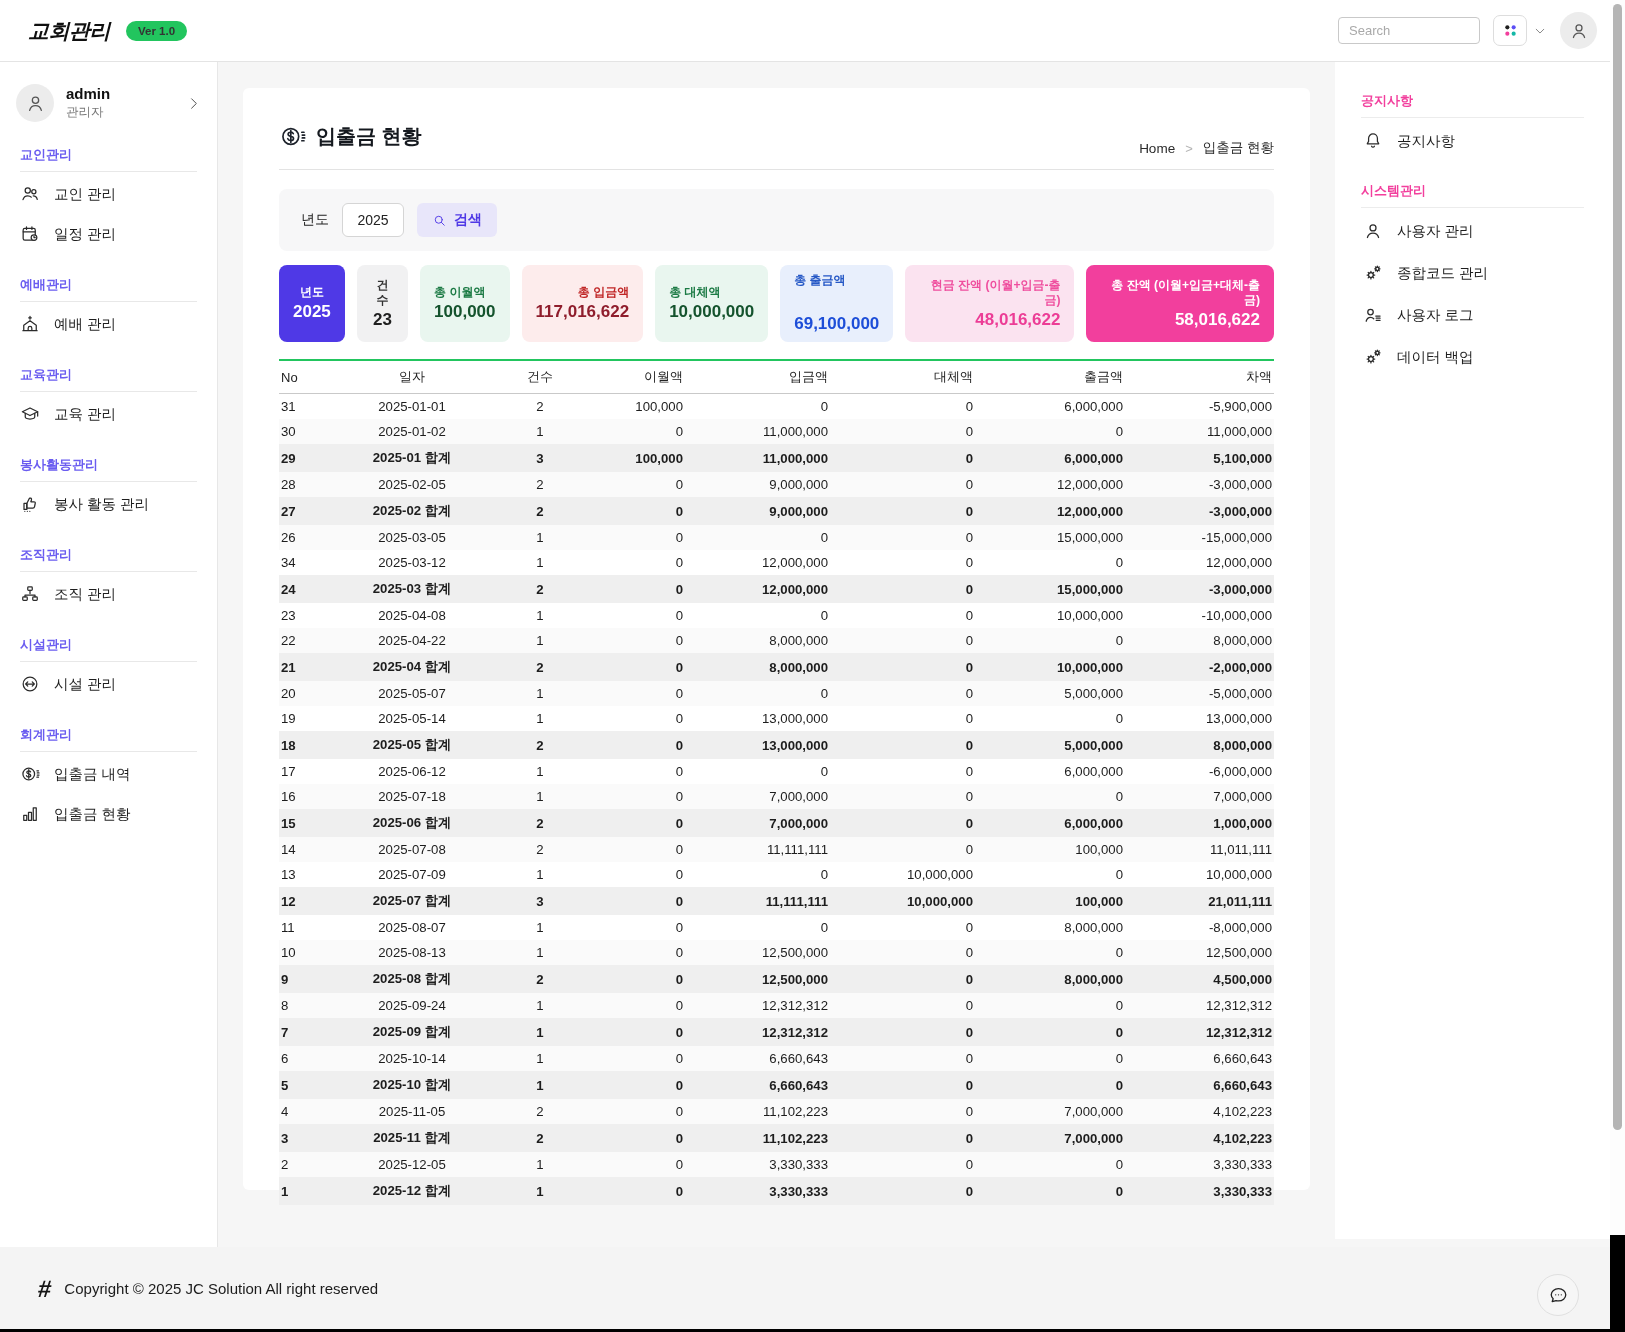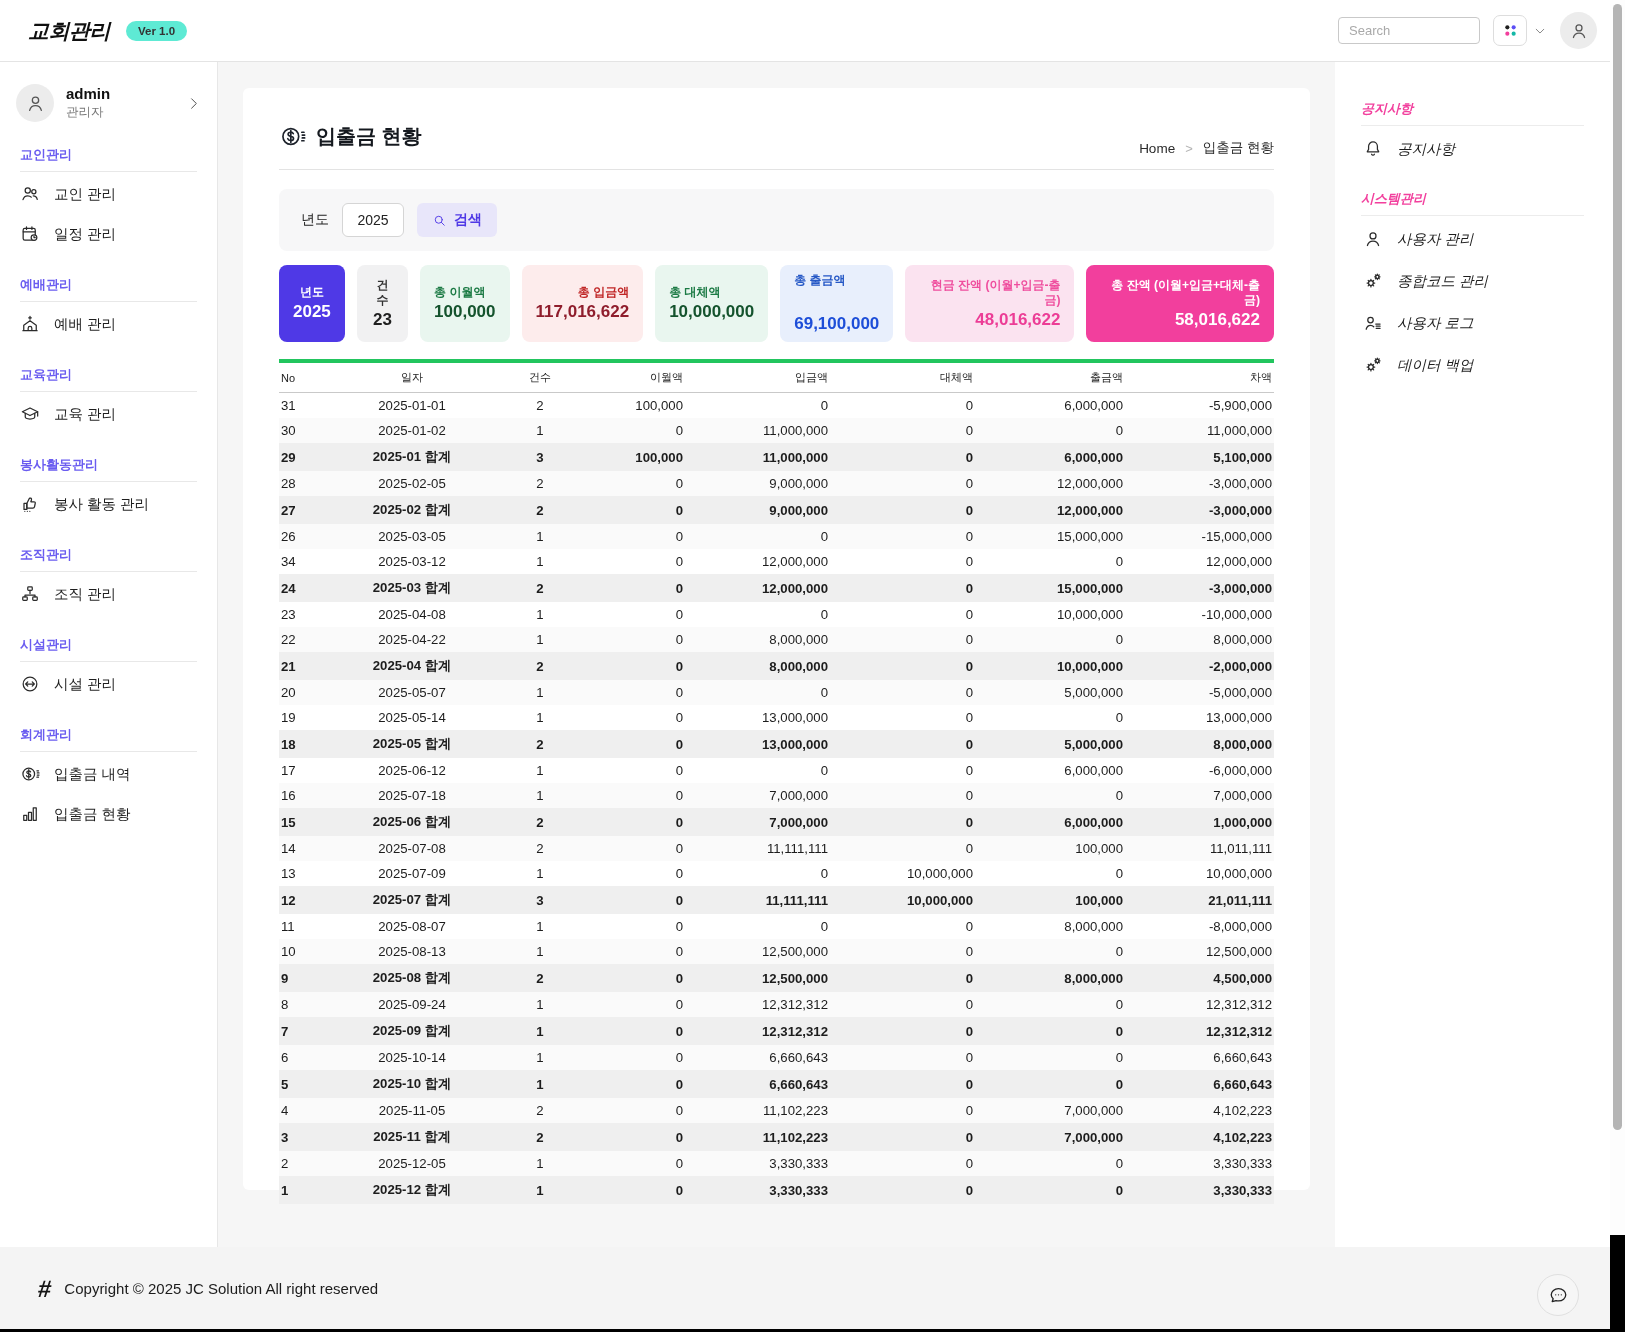--- a/index.html
+++ b/index.html
@@ -6,21 +6,21 @@
   html,body{background:#d8d8d8;}
   .stage{position:relative;width:1625px;height:1332px;background:#f6f6f6;overflow:hidden;
          font-family:"Liberation Sans","DejaVu Sans",sans-serif;color:#1f1f1f;}
   .i{display:inline-flex;}
   .i svg{width:100%;height:100%;display:block;}
 
   
   .topbar{position:absolute;left:0;top:0;width:1625px;height:62px;background:#fff;
           border-bottom:1px solid #e4e4e4;display:flex;align-items:center;padding:0 28px;z-index:5;}
   .logo{font-size:21px;font-weight:800;letter-spacing:-0.5px;color:#101010;font-style:italic;}
-  .ver{margin-left:16px;background:#5eead4;border-radius:12px;padding:4px 12px;font-size:11.5px;font-weight:600;color:#333;}
+  .ver{margin-left:16px;background:#22c55e;border-radius:12px;padding:4px 12px;font-size:11.5px;font-weight:600;color:#333;}
   .top-right{margin-left:auto;display:flex;align-items:center;gap:13px;}
   .top-search{width:142px;height:27px;border:1px solid #c9c9c9;border-radius:4px;padding:0 10px;font-size:13px;color:#444;outline:none;background:#fff;}
   .top-search::placeholder{color:#a9a9a9;}
   .apps-wrap{display:flex;align-items:center;gap:6px;cursor:pointer;}
   .apps-btn{width:34px;height:31px;border:1px solid #ddd;border-radius:7px;background:#fff;display:flex;align-items:center;justify-content:center;cursor:pointer;}
   .apps-btn .i{width:19px;height:19px;}
   .i-chevd{width:14px;height:14px;color:#777;}
   .avatar{width:37px;height:37px;border-radius:50%;background:#ececec;display:flex;align-items:center;justify-content:center;color:#555;cursor:pointer;}
   .avatar .i{width:20px;height:20px;}
 
@@ -31,21 +31,21 @@
   .p-avatar .i{width:21px;height:21px;}
   .p-name{font-size:15px;font-weight:700;color:#111;}
   .p-role{font-size:12.5px;color:#777;margin-top:2px;}
   .p-chev{margin-left:auto;width:15px;height:15px;color:#444;}
   .side-section{margin-top:24px;}
   .side-head{margin:0 20px;padding-bottom:7px;border-bottom:1px solid #e8e8e8;color:#6a5cf0;font-size:13px;font-weight:600;}
   .side-item{display:flex;align-items:center;gap:14px;padding:8px 20px;font-size:14.5px;color:#1e1e1e;cursor:pointer;margin-top:4px;}
   .side-item .i{width:20px;height:20px;color:#2b2b2b;flex:none;}
 
   
-  .rsb{position:absolute;left:1335px;top:62px;width:275px;height:1185px;background:#fff;padding:38px 26px 0;font-style:italic;}
+  .rsb{position:absolute;left:1335px;top:54px;width:275px;height:1185px;background:#fff;padding:38px 26px 0;}
   .rsb .side-section{margin-top:0;}
   .rsb .side-section + .side-section{margin-top:22px;}
   .rsb .side-head{margin:0;color:#f23f9d;border-bottom:1px solid #ececec;}
   .rsb .side-item{padding:9px 2px;margin-top:4px;}
 
   
   .center{position:absolute;left:218px;top:62px;width:1117px;height:1185px;}
   .card{position:absolute;left:25px;top:26px;width:1067px;height:1102px;background:#fff;border-radius:6px;padding:28px 36px;}
   .title-row{display:flex;align-items:center;justify-content:space-between;height:40px;}
   .page-title{display:flex;align-items:center;gap:10px;font-size:20px;font-weight:700;color:#15191f;}
@@ -59,21 +59,21 @@
   .year-input{width:62px;height:34px;border:1px solid #d5d5d5;border-radius:6px;text-align:center;font-size:14px;color:#222;outline:none;background:#fff;}
   .search-btn{height:34px;padding:0 15px;border:none;border-radius:6px;background:#e8e6fa;color:#4f39e6;font-size:14px;font-weight:600;display:flex;align-items:center;gap:7px;cursor:pointer;}
   .search-btn .i{width:15px;height:15px;}
   .cards-row{margin-top:14px;display:flex;gap:12px;}
   .sum-card{border-radius:8px;padding:8px 14px;display:flex;flex-direction:column;justify-content:center;min-height:52px;}
   .sum-label{font-size:12px;font-weight:600;line-height:1.25;}
   .sum-value{font-size:17px;font-weight:700;margin-top:2px;line-height:1.2;}
 
   
   table{margin-top:17px;width:995px;border-collapse:collapse;table-layout:fixed;}
-  th{font-size:11px;font-weight:500;color:#222;padding:7px 2px;border-top:4px solid #22c55e;border-bottom:1px solid #c9c9c9;white-space:nowrap;}
+  th{font-size:13px;font-weight:500;color:#222;padding:7px 2px;border-top:2px solid #22c55e;border-bottom:1px solid #c9c9c9;white-space:nowrap;}
   td{font-size:13.2px;color:#1d1d1d;padding:5px 2px;white-space:nowrap;}
   .al{text-align:left;}.ac{text-align:center;}.ar{text-align:right;}
   tbody tr:nth-child(even){background:#fafafa;}
   tbody tr.total{background:#efefef;}
   tbody tr.total td{font-weight:700;}
 
   
   .footer{position:absolute;left:0;top:1247px;width:1625px;height:83px;background:#f4f4f4;display:flex;align-items:center;gap:13px;padding:0 38px;}
   .hash{font-size:24px;font-weight:800;color:#151515;transform:skewX(-6deg);}
   .copyright{font-size:15px;color:#1c1c1c;}

